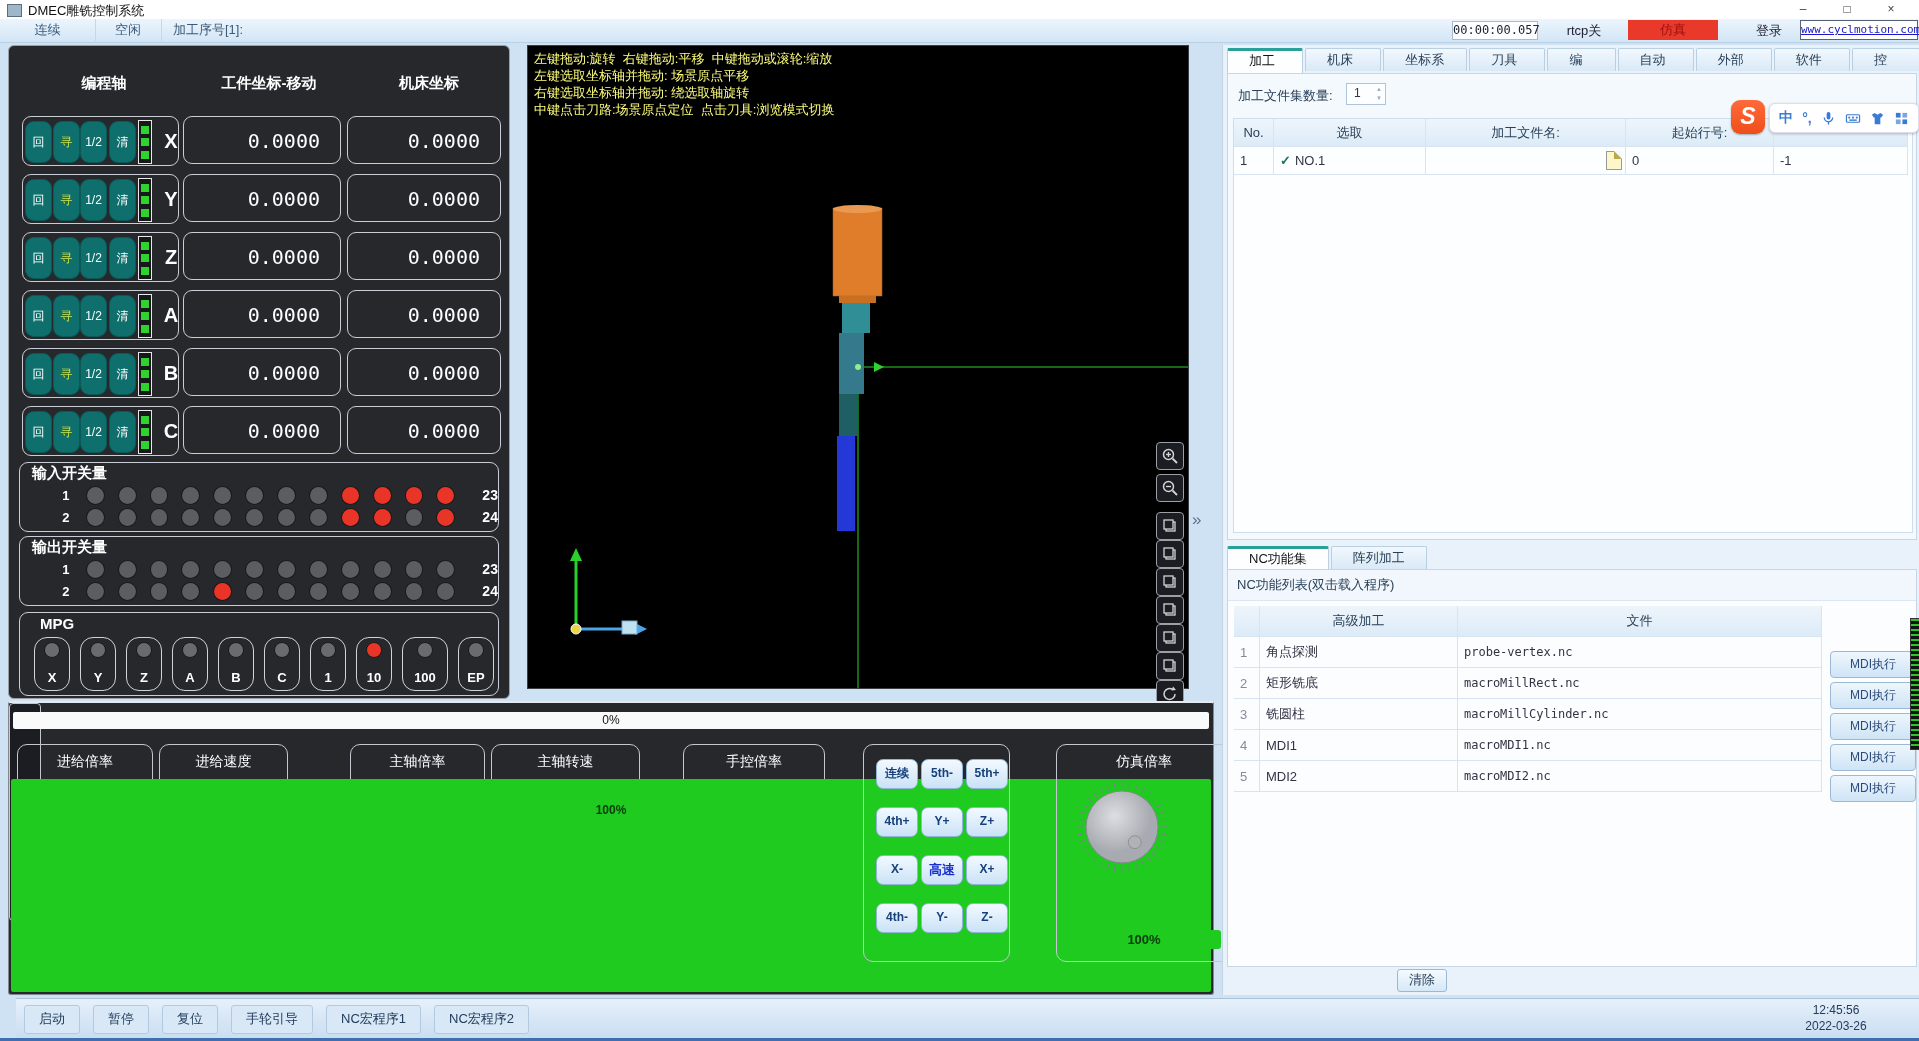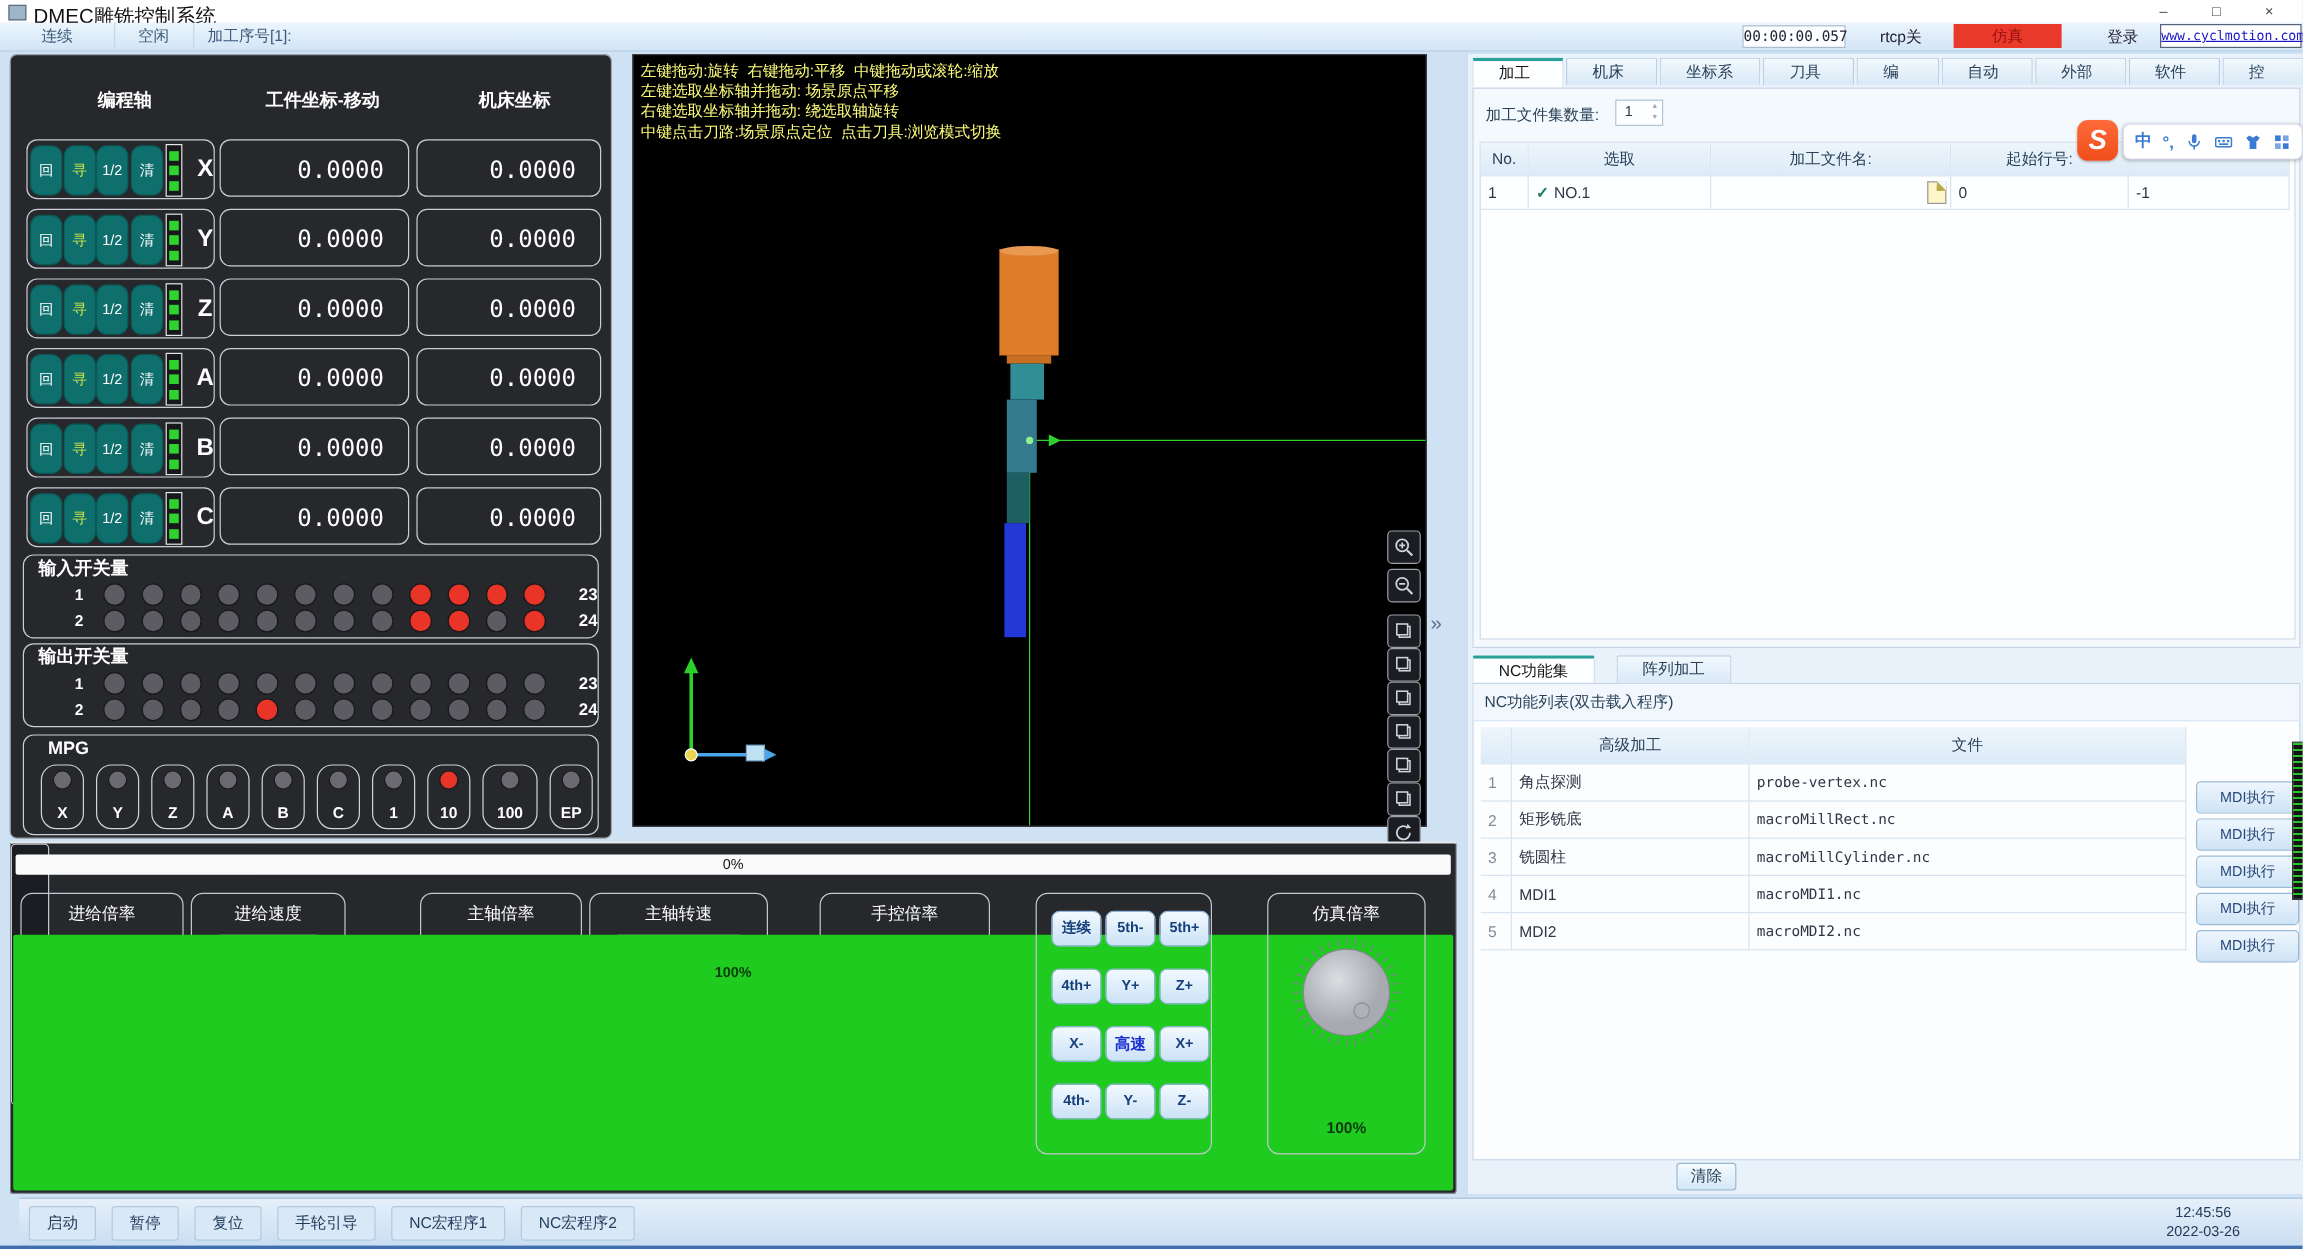--- a/index.html
+++ b/index.html
@@ -1,21 +1,21 @@
 <!DOCTYPE html>
 <html><head>
 <meta charset="utf-8">
 <style>
   html,body{margin:0;padding:0;}
   #app{position:relative;width:1919px;height:1041px;background:#cfe2f4;overflow:hidden;
        font-family:"Liberation Sans",sans-serif;color:#222;}
   
   #titlebar{position:absolute;left:0;top:0;width:100%;height:19px;background:#fff;border-bottom:1px solid #d8d8d8;}
   #app-icon{position:absolute;left:7px;top:4px;width:13px;height:11px;background:#9fb6c8;border:1px solid #5a6e80;}
-  #title-text{position:absolute;left:28px;top:2px;font-size:17px;color:#111;}
+  #title-text{position:absolute;left:28px;top:2px;font-size:13px;color:#111;}
   #win-controls{position:absolute;right:6px;top:0;height:19px;display:flex;}
   .win-btn{width:44px;text-align:center;font-size:12px;color:#444;line-height:18px;}
   #menubar{position:absolute;left:0;top:19px;width:100%;height:23px;background:linear-gradient(#ecf5fd,#d2e5f6);border-bottom:1px solid #b9cfe4;}
   .menu-item{position:absolute;top:0;height:22px;line-height:22px;font-size:13px;color:#3a5a7a;text-align:center;border-right:1px solid #c4d8ea;}
   #timer-box{position:absolute;left:1452px;top:2px;width:84px;height:17px;background:#fdfeff;border:1px solid #aabbd0;
              font-family:"DejaVu Sans Mono",monospace;font-size:12px;text-align:center;line-height:17px;color:#223;}
   #rtcp-label{position:absolute;left:1548px;top:2px;width:72px;height:19px;font-size:13px;text-align:center;line-height:19px;color:#223;}
   #sim-button{position:absolute;left:1628px;top:1px;width:90px;height:20px;background:#e8392b;color:#9b1010;
               font-size:13px;text-align:center;line-height:20px;}
   #login-button{position:absolute;left:1736px;top:2px;width:66px;height:19px;font-size:13px;text-align:center;line-height:19px;color:#223;}
@@ -95,21 +95,21 @@
   .hw-dot.on{background:#e83528;}
   #hw-input{left:26px;top:181px;width:102px;height:22px;border-radius:10px;}
   #vbar{left:820px;top:41px;width:30px;height:216px;background:#1b1d22;border:1px solid #c3c8d0;border-radius:4px;}
   #vbar-fill{position:absolute;left:2px;right:2px;top:76px;bottom:2px;background:#1ecb1e;border-radius:2px;}
   #vbar-label{position:absolute;left:0;right:0;top:100px;text-align:center;font-size:12px;font-weight:bold;color:#0b3b0b;}
   #panel-jog{left:854px;top:41px;width:145px;height:216px;}
   #jog-grid{position:absolute;left:12px;top:14px;display:grid;grid-template-columns:repeat(3,40px);gap:18px 5px;}
   .jog-btn{width:40px;height:28px;background:linear-gradient(#f2f9ff,#cbe2f6);border:1px solid #8fb4d8;border-radius:7px;
            font-size:12px;font-weight:bold;color:#16407a;text-align:center;line-height:27px;}
   .jog-btn.fast{color:#1a2fd0;font-size:13px;}
-  #panel-sim{left:1047px;top:41px;width:130px;height:216px;}
+  #panel-sim{left:1047px;top:41px;width:130px;height:216px;padding-left:44px;}
   
   #right-panel{position:absolute;left:1222px;top:45px;width:697px;height:950px;background:#e9f2fa;border-left:1px solid #c3d4e4;}
   #tabs-row{position:absolute;left:4px;top:3px;display:flex;gap:2px;}
   .tab{height:22px;padding:0 21px;font-size:13px;color:#2a4158;line-height:22px;
        background:linear-gradient(#f2f8fd,#d9e9f7);border:1px solid #b9cfe2;border-bottom:none;border-radius:2px 2px 0 0;}
   .tab.active{background:#fdfeff;border-top:3px solid #2aa198;line-height:19px;height:22px;color:#111;}
   #rp-content1{position:absolute;left:4px;top:28px;width:688px;height:465px;background:#f3f9fd;border:1px solid #c6d6e6;}
   #count-label{position:absolute;left:10px;top:13px;font-size:13px;color:#2a4158;}
   #count-spinner{position:absolute;left:118px;top:9px;width:38px;height:20px;background:#fdfeff;border:1px solid #aec4d8;}
   #count-value{position:absolute;left:7px;top:2px;font-size:12px;color:#334;}
@@ -124,21 +124,21 @@
   .file-icon:before{content:"";position:absolute;right:-1px;top:-1px;border:4px solid;border-color:#f3f9fd #f3f9fd #b9a94a #b9a94a;}
   .check-mark{color:#1a7a5a;font-size:13px;margin-right:4px;font-weight:bold;}
   
   #ime-bar{position:absolute;left:508px;top:55px;width:186px;height:36px;}
   #ime-logo{position:absolute;left:0;top:0;width:34px;height:34px;border-radius:9px;background:linear-gradient(#ff6a3a,#ef4e1a);
             color:#fff;font-size:23px;font-weight:bold;font-style:italic;text-align:center;line-height:33px;box-shadow:0 1px 2px rgba(0,0,0,.3);}
   #ime-icons{position:absolute;left:38px;top:3px;width:148px;height:28px;background:#fff;border-radius:6px;border:1px solid #dde;
              box-shadow:0 1px 3px rgba(0,0,0,.25);display:flex;align-items:center;justify-content:space-evenly;}
   .ime-ic{color:#3a7bd5;font-size:14px;font-weight:bold;display:flex;align-items:center;}
   
-  #nc-tabs{position:absolute;left:4px;top:501px;display:flex;gap:18px;}
+  #nc-tabs{position:absolute;left:4px;top:501px;display:flex;gap:2px;}
   #rp-content2{position:absolute;left:4px;top:524px;width:688px;height:396px;background:#fbfdff;border:1px solid #c6d6e6;}
   #nc-title-bar{position:absolute;left:0;right:0;top:0;height:30px;background:#f1f7fc;border-bottom:1px solid #dbe7f2;
                 font-size:13px;color:#2a4158;line-height:30px;padding-left:9px;}
   #nc-table{position:absolute;left:6px;top:36px;width:680px;}
   .nc-row{position:relative;width:680px;height:31px;}
   .nc-cells{display:flex;height:31px;width:588px;}
   .nc-cell{border-right:1px solid #d8e4ef;border-bottom:1px solid #d8e4ef;box-sizing:border-box;display:flex;align-items:center;
            font-size:13px;color:#334;padding-left:6px;}
   .nc-head .nc-cell{background:linear-gradient(#eef5fb,#dcebf8);justify-content:center;padding-left:0;color:#2a4158;height:31px;}
   .nc-file{font-family:"DejaVu Sans Mono",monospace;font-size:12px;}

